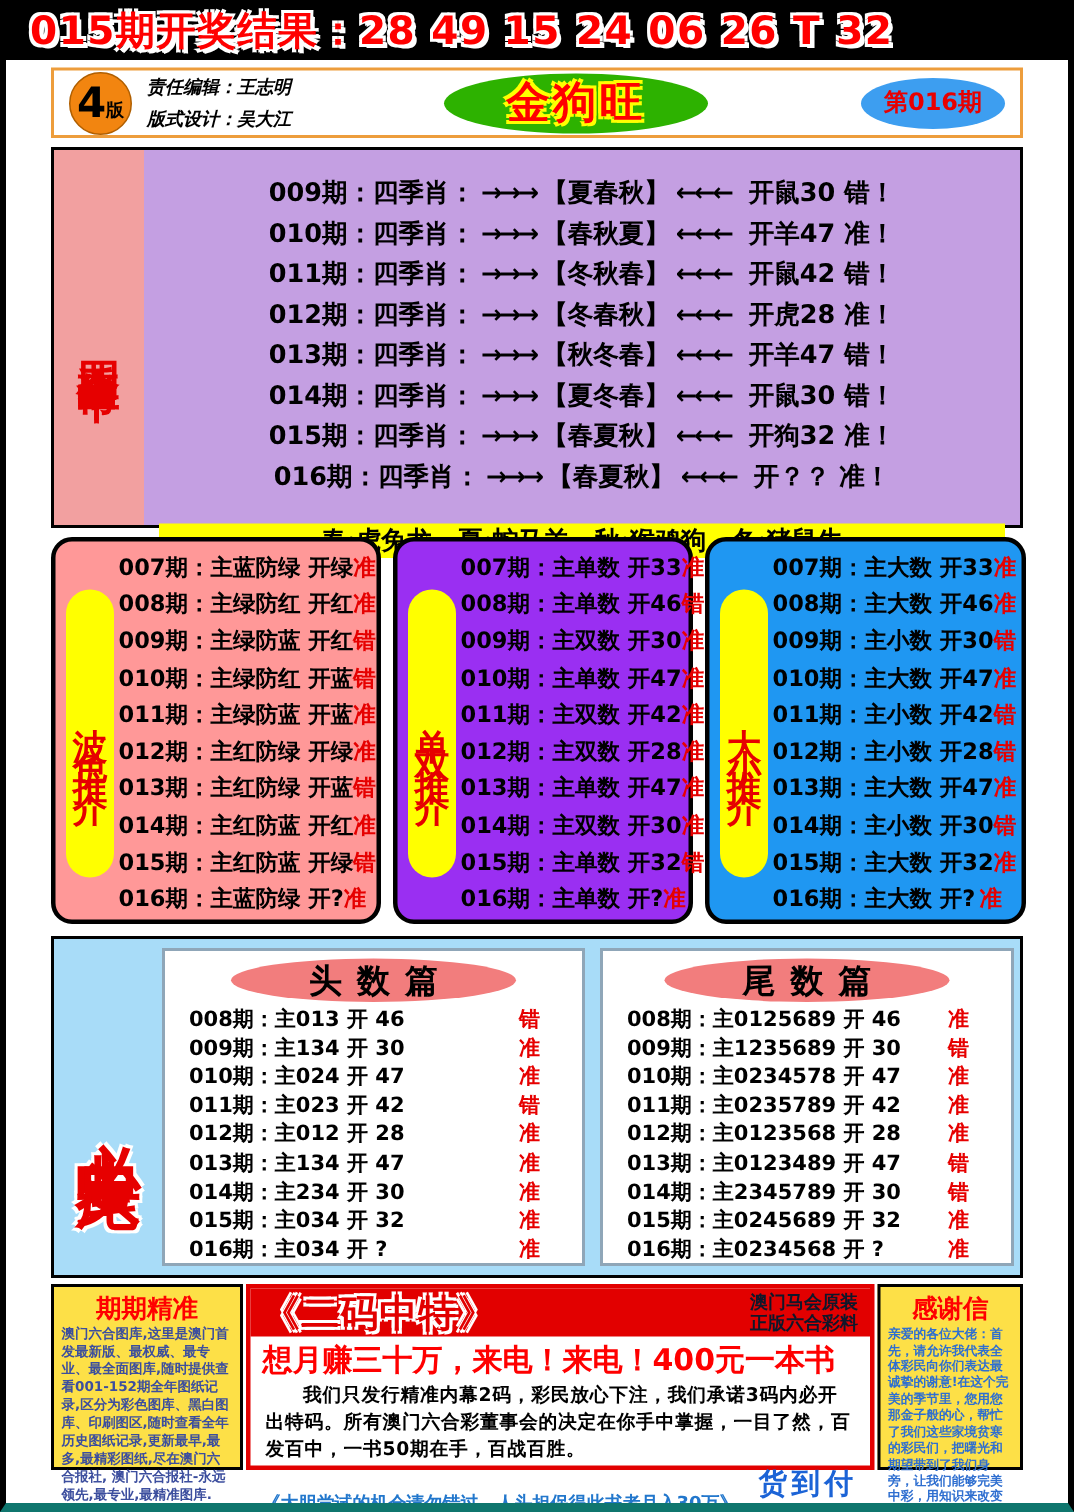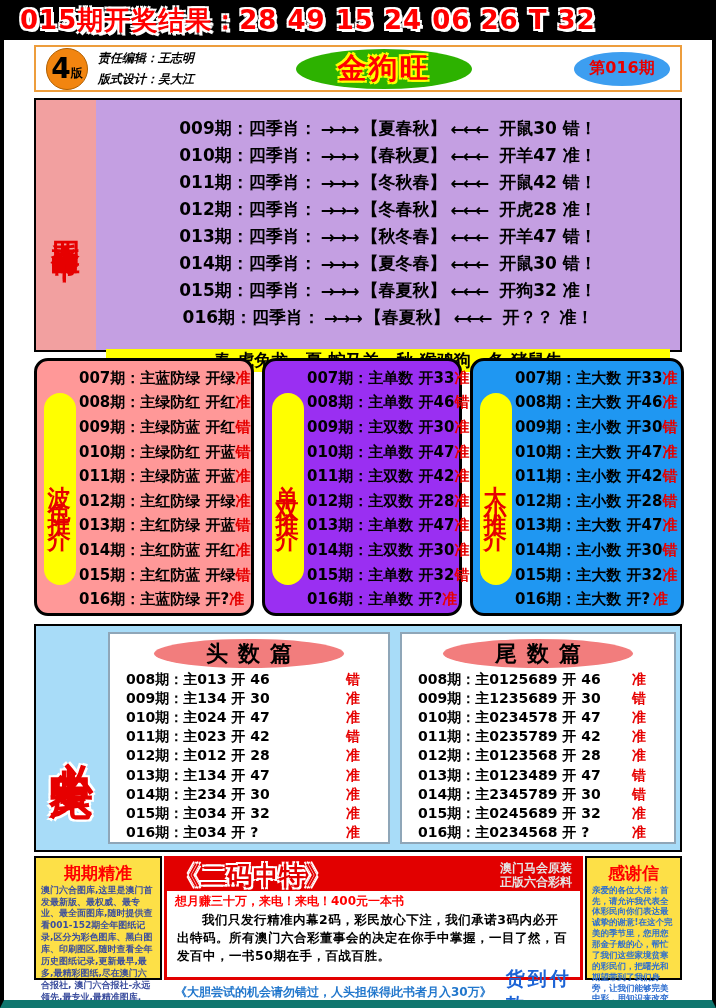--- a/index.html
+++ b/index.html
@@ -1,18 +1,18 @@
 <!DOCTYPE html>
 <html><head>
 <meta charset="utf-8">
 <style>
   * { margin:0; padding:0; box-sizing:border-box; }
   body { background:#222; font-family:"DejaVu Sans","Liberation Sans",sans-serif; }
   .page { position:relative; width:716px; height:1008px; background:#fff;
-          border-left:4px solid #000; border-right:4px solid #000; border-bottom:8px solid #0f766e;
+          border-left:4px solid #000; border-right:4px solid #000; border-bottom:6px solid #0f766e;
           overflow:hidden; font-weight:bold; }
   
   .topbar { height:40px; background:#000; display:flex; align-items:center; padding-left:16px; }
   .topbar .res { color:#f00; font-size:26px; letter-spacing:1px;
     text-shadow:-2px -2px 0 #fff,2px -2px 0 #fff,-2px 2px 0 #fff,2px 2px 0 #fff,3px 3px 0 #fff; }
   
   .header { margin:5px 30px 0 30px; height:47px; border:2px solid #ed9d3c; background:#fff;
             display:flex; align-items:center; padding:0 10px; }
   .badge { width:42px; height:42px; border-radius:50%; background:#f28510; border:1px solid #b05f00;
            display:flex; align-items:center; justify-content:center; color:#000; flex:0 0 auto; }
@@ -74,22 +74,22 @@
   .ybox.left { width:128px; }
   .ybox.right { width:97px; }
   .ybox .ttl { text-align:center; color:#f00; font-size:17px; line-height:1.1; }
   .ybox.left .bd { font-size:9px; line-height:1.32; color:#3c4e9e; margin-top:2px; }
   .ybox.right .bd { font-size:8.5px; line-height:1.28; color:#2f6fd0; margin-top:2px; }
   .promo { flex:1; background:#fff; border:3px solid #e20000; margin:0 2px; display:flex;
            flex-direction:column; }
   .banner { background:#e20000; height:32px; display:flex; align-items:center; padding:0 8px; }
   .banner .big { color:#e20000; font-size:25px; letter-spacing:1px; white-space:nowrap;
     text-shadow:-2px -2px 0 #fff,2px -2px 0 #fff,-2px 2px 0 #fff,2px 2px 0 #fff; }
-  .banner .orig { margin-left:auto; color:#e5e5e5; font-size:12px; line-height:1.2; text-align:center; }
-  .slogan { color:#f00; font-size:12px; padding:2px 8px 0 8px; white-space:nowrap; }
+  .banner .orig { margin-left:auto; color:#0f172a; font-size:12px; line-height:1.2; text-align:center; }
+  .slogan { color:#f00; font-size:20px; padding:2px 8px 0 8px; white-space:nowrap; }
   .promo-body { color:#000; font-size:12.5px; line-height:1.45; padding:1px 10px 0 10px;
                 text-indent:2em; letter-spacing:0.5px; }
   .promo-foot { display:flex; align-items:center; padding:1px 8px 0 8px; }
   .promo-foot .note { color:#2277cc; font-size:12px; white-space:nowrap; }
   .promo-foot .cod { color:#1b63d6; font-size:19px; margin-left:14px; letter-spacing:3px; }
 </style>
 </head>
 <body>
 
 <div class="page">

